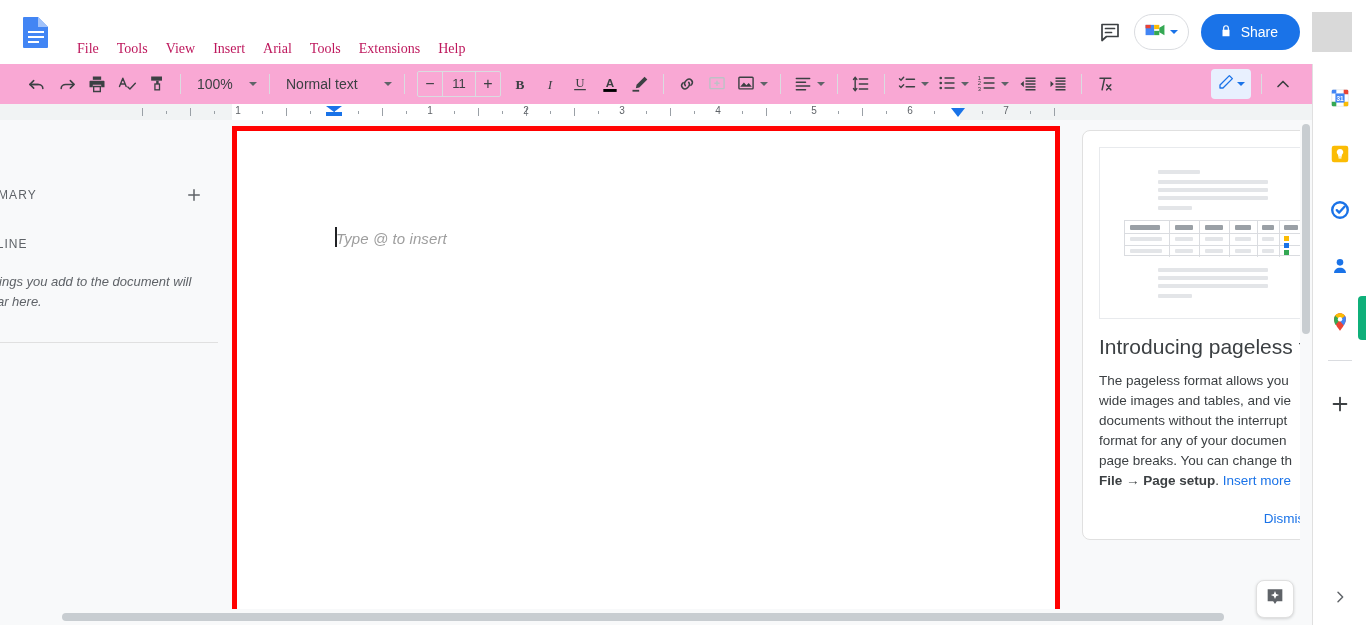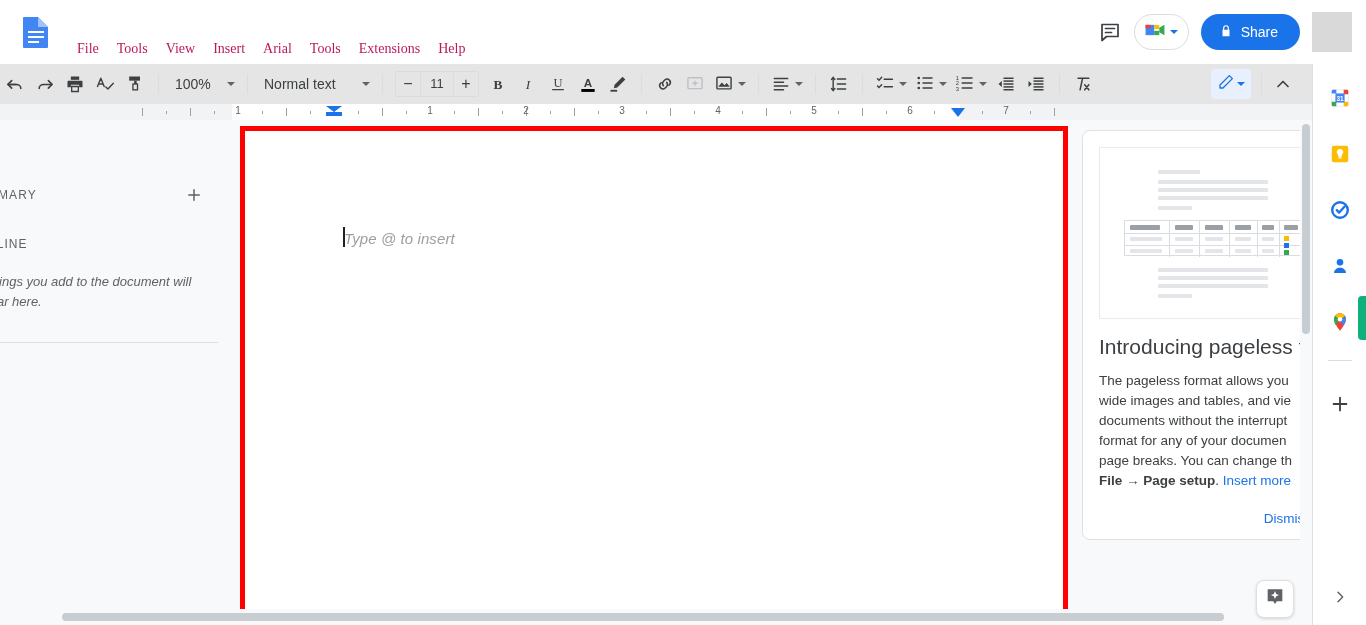--- a/index.html
+++ b/index.html
@@ -56,21 +56,22 @@
     font-size: 14px; font-weight: 500; border: none;
     font-family: "Liberation Sans", sans-serif;
   }
   .avatar-box {
     width: 40px; height: 40px; background: #d9d9d9; margin-right: 14px;
   }
 
   
   .toolbar {
     position: absolute; left: 0; top: 64px; width: 1312px; height: 40px;
-    background: #e5e5e5; display: flex; align-items: center;
+    background: #f9a8d4; display: flex; align-items: center;
+    padding-left: 22px;
   }
   .tb-btn {
     width: 30px; height: 30px; display: flex; align-items: center;
     justify-content: center; border-radius: 4px; cursor: pointer;
     flex: 0 0 auto;
   }
   .tb-sep {
     width: 1px; height: 20px; background: #dadce0; margin: 0 8px; flex: 0 0 auto;
   }
   .tb-dd {
@@ -174,21 +175,21 @@
     position: absolute; left: -32px; top: 117px;
     font-size: 12px; color: #5f6368; letter-spacing: 1.1px; font-weight: 500;
   }
   .outline-hint {
     position: absolute; left: -32px; top: 152px; width: 250px;
     font-size: 13px; color: #5f6368; font-style: italic; line-height: 20px;
   }
 
   
   .page-wrap {
-    position: absolute; left: 240px; top: 6px; width: 828px; height: 492px;
+    position: absolute; left: 232px; top: 6px; width: 828px; height: 492px;
   }
   .page {
     position: absolute; left: 0; top: 0; width: 828px; height: 492px;
     background: #ffffff; border: 1px solid #e4e4e4;
   }
   .page-body-text {
     position: absolute; left: 103px; top: 103px;
     font-size: 15px; color: #9e9e9e; font-style: italic;
     white-space: nowrap; letter-spacing: 0.1px;
   }

